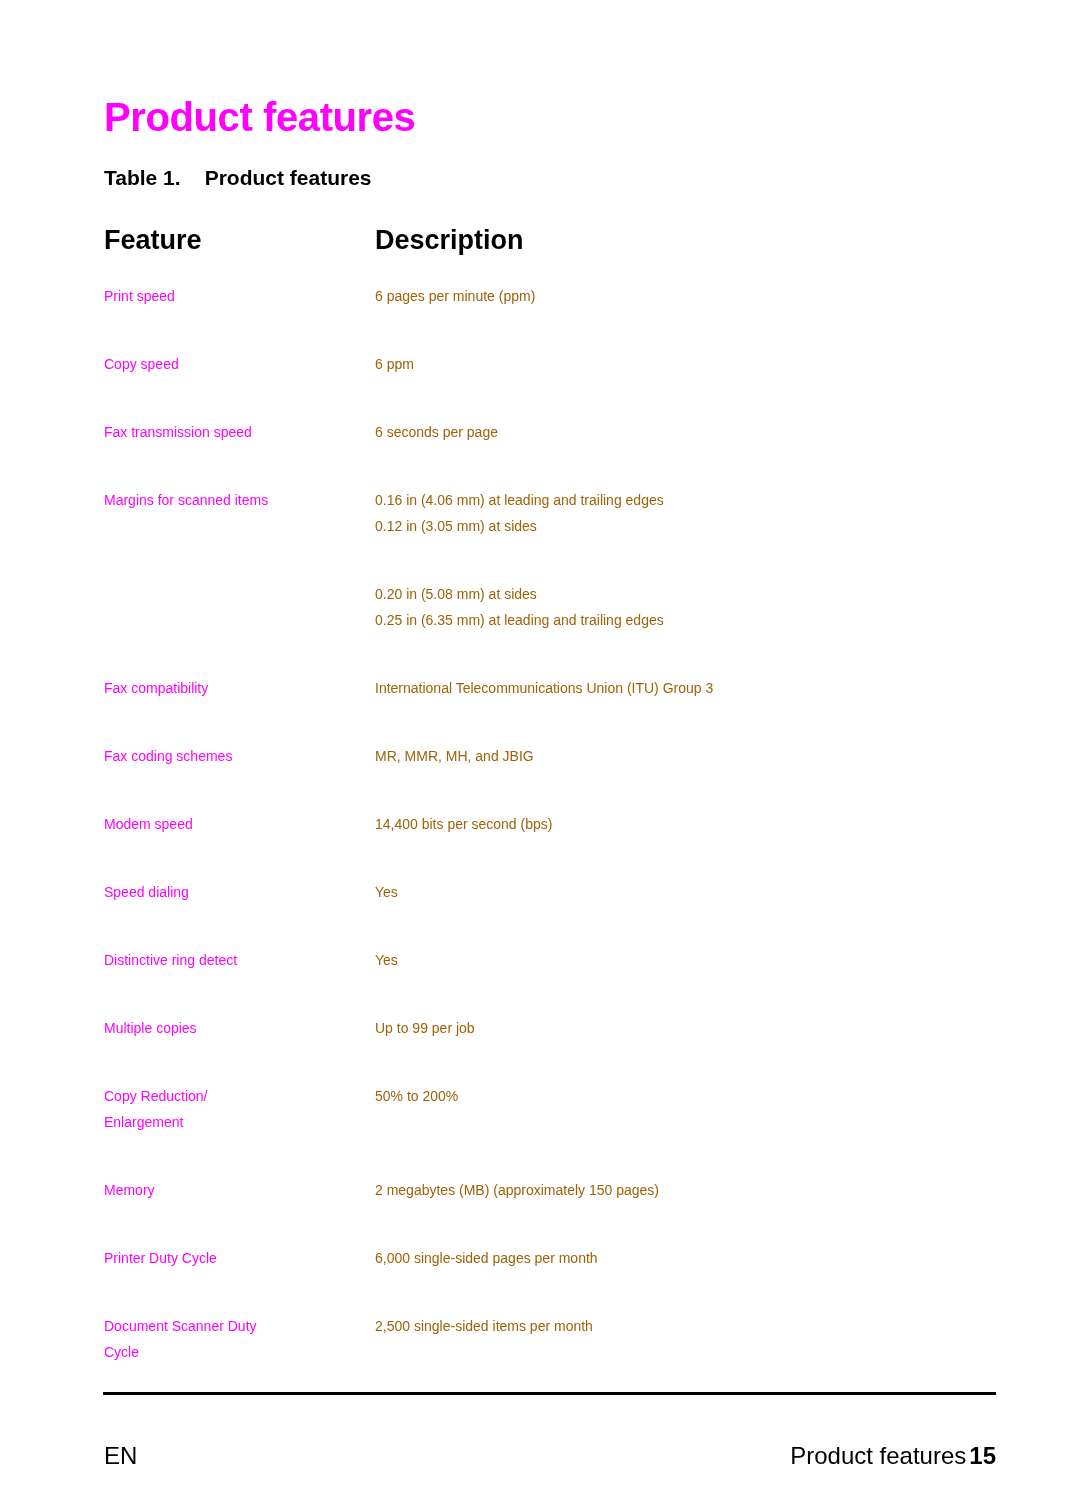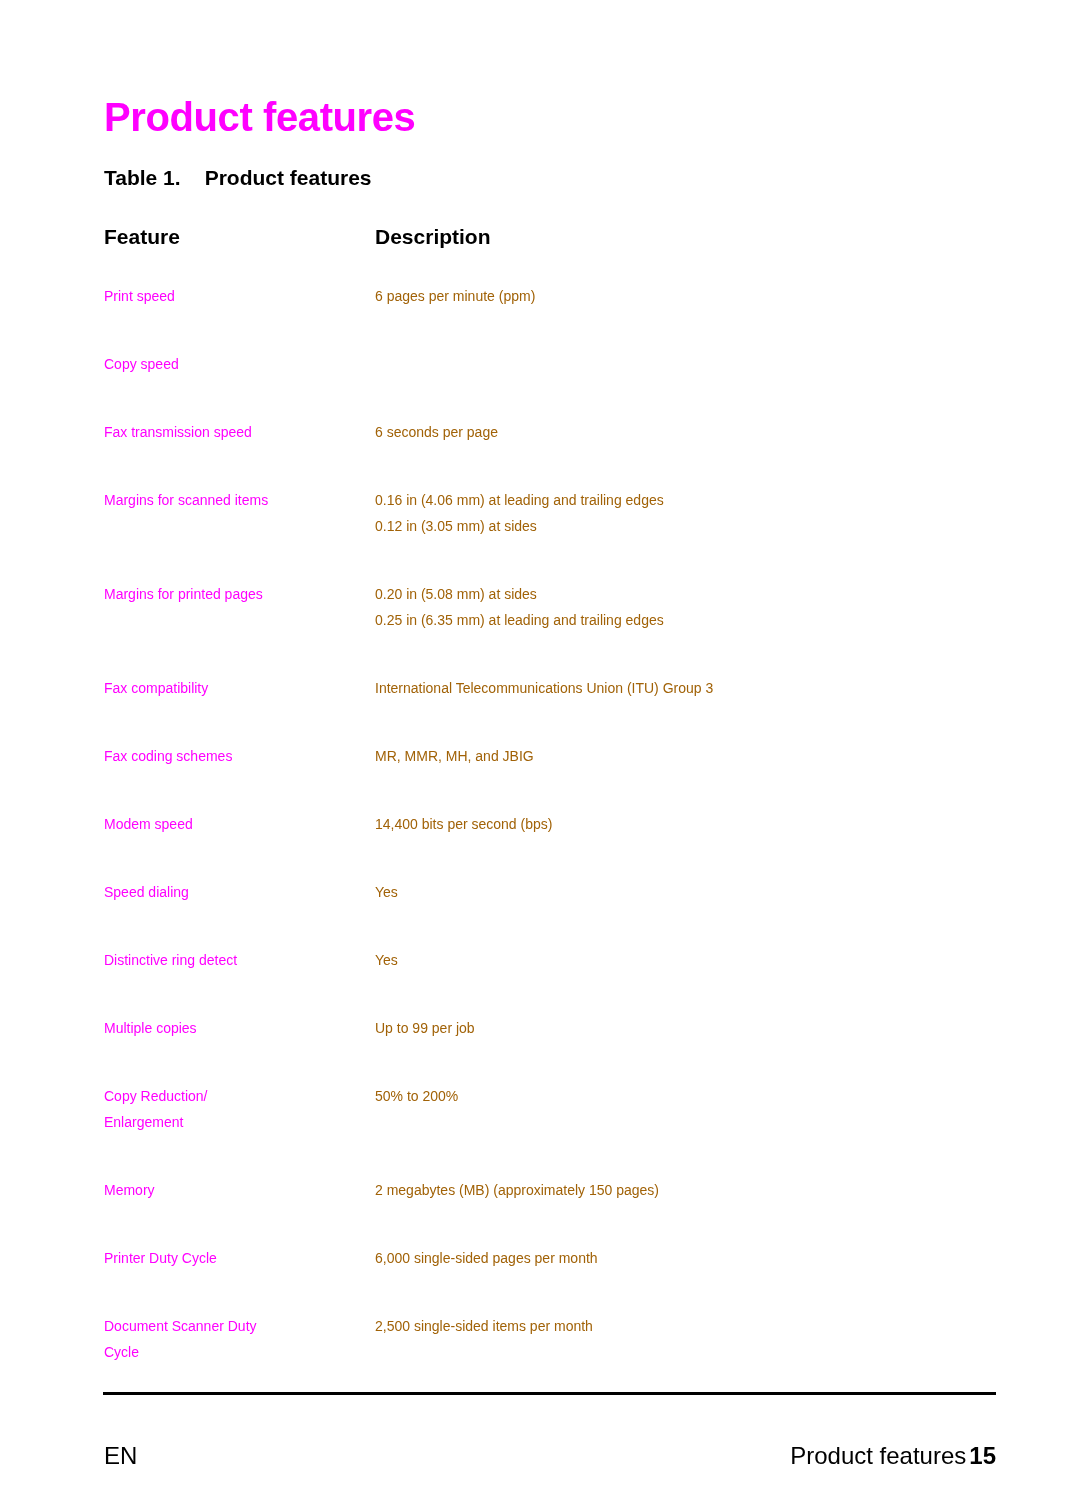--- a/index.html
+++ b/index.html
@@ -64,21 +64,21 @@
     width: 892px;
   }
 
   .thead-row {
     position: relative;
     height: 58px;
   }
   .th {
     position: absolute;
     top: 0;
-    font-size: 21px;
+    font-size: 27px;
     font-weight: bold;
     color: #000000;
     white-space: nowrap;
   }
   .th.col-feature { left: 0px; }
   .th.col-description { left: 271px; }
 
   .trow {
     position: relative;
     display: block;
@@ -161,42 +161,42 @@
             <span class="line">Print speed</span>
           </div>
           <div class="cell description">
             <span class="line">6 pages per minute (ppm)</span>
           </div>
         </div>
         <div class="trow" style="height: 68px;">
           <div class="cell feature">
             <span class="line">Copy speed</span>
           </div>
+          <div class="cell description">
+            <span class="line">6 ppm</span>
+          </div>
         </div>
         <div class="trow" style="height: 68px;">
           <div class="cell feature">
             <span class="line">Fax transmission speed</span>
           </div>
           <div class="cell description">
             <span class="line">6 seconds per page</span>
           </div>
         </div>
         <div class="trow" style="height: 94px;">
           <div class="cell feature">
             <span class="line">Margins for scanned items</span>
           </div>
           <div class="cell description">
             <span class="line">0.16 in (4.06 mm) at leading and trailing edges</span>
             <span class="line">0.12 in (3.05 mm) at sides</span>
           </div>
         </div>
         <div class="trow" style="height: 94px;">
-          <div class="cell feature">
-            <span class="line">Margins for printed pages</span>
-          </div>
           <div class="cell description">
             <span class="line">0.20 in (5.08 mm) at sides</span>
             <span class="line">0.25 in (6.35 mm) at leading and trailing edges</span>
           </div>
         </div>
         <div class="trow" style="height: 68px;">
           <div class="cell feature">
             <span class="line">Fax compatibility</span>
           </div>
           <div class="cell description">

